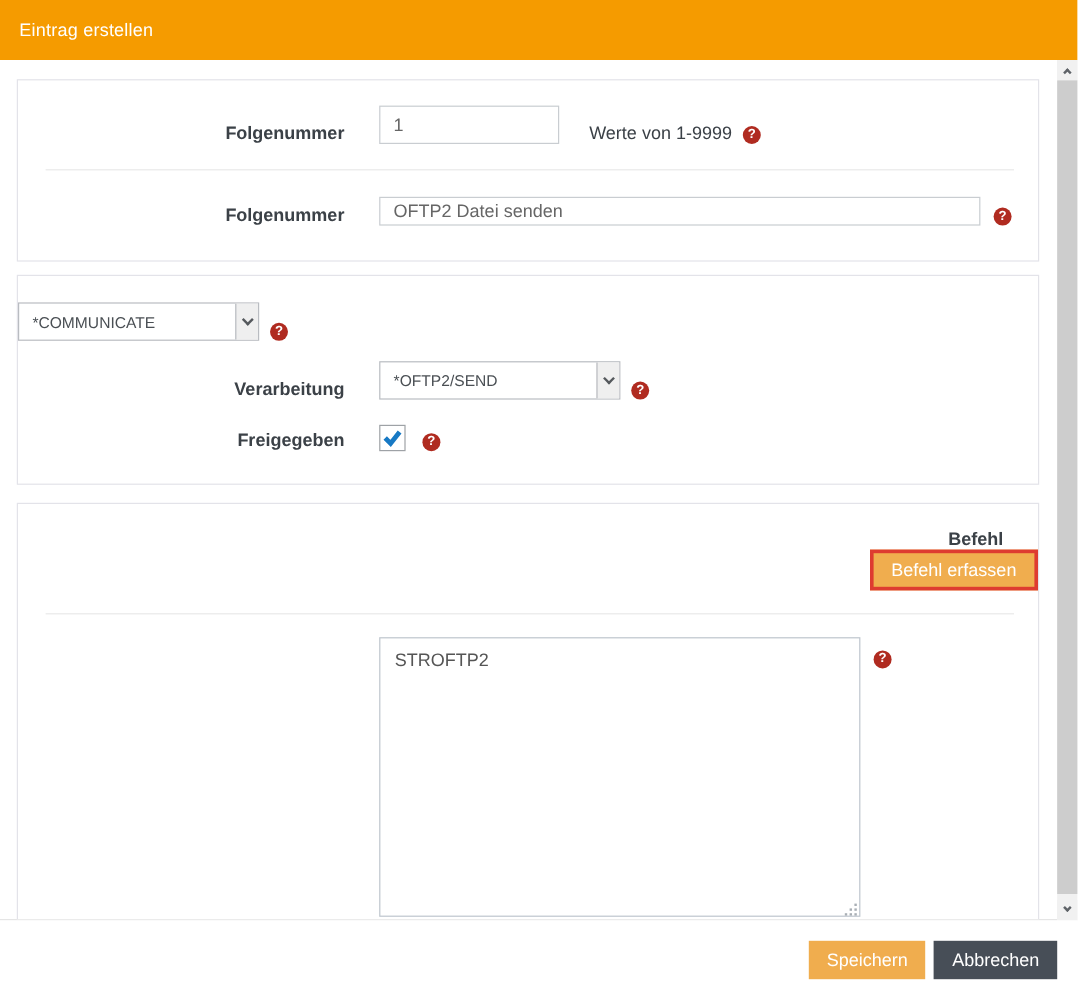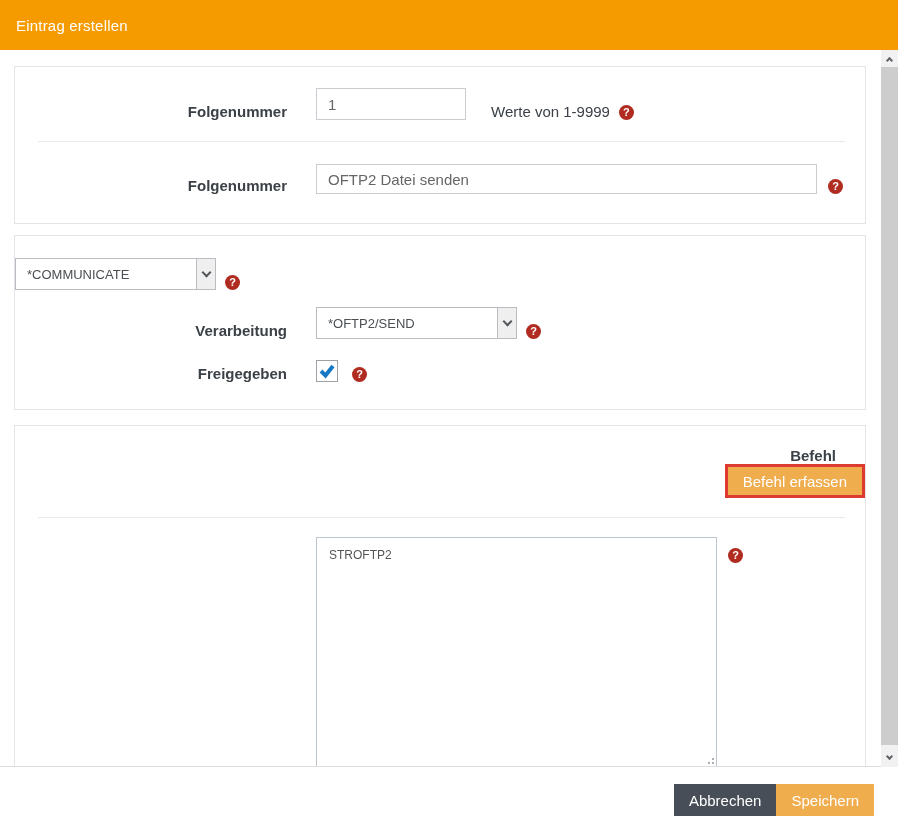--- a/index.html
+++ b/index.html
@@ -25,21 +25,21 @@
   .label-col { width:272px; flex-shrink:0; text-align:right; font-weight:bold;
                font-size:15px; color:#3B4147; margin-right:29px; }
 
   .divider { border-top:1px solid #E9E9E9; margin:0 20px 0 23px; }
 
   
   .text-input { border:1px solid #C9CDD1; height:32px; padding:0 11px; font-size:15px;
                 color:#666; font-family:"Liberation Sans", sans-serif; background:#fff;
                 outline:none; }
   .input-folgenummer { width:150px; }
-  .input-beschreibung { width:501px; height:30px; }
+  .input-beschreibung { width:501px; height:24px; }
 
   .hint-text { font-size:15px; color:#3B4147; margin-left:25px; }
 
   
   .help-icon { width:15px; height:15px; border-radius:50%; background:#B02B20;
                color:#fff; font-size:11px; font-weight:bold; display:inline-flex;
                align-items:center; justify-content:center; flex-shrink:0;
                line-height:1; cursor:pointer; }
   .ml9  { margin-left:9px; }  .ml11 { margin-left:11px; }  .ml14 { margin-left:14px; }
 
@@ -68,21 +68,21 @@
   .row-command      { padding:19px 0 30px; align-items:flex-start; }
 
   
   .btn-befehl { height:34px; padding:0 15px; background:#F0AD4E; color:#fff;
                 border:3px solid #DE3B30; font-size:15px; cursor:pointer;
                 font-family:"Liberation Sans", sans-serif; }
 
   
   .ta-wrap { position:relative; }
   .command-textarea { width:401px; height:233px; border:1px solid #BDC5CD; resize:none;
-                      padding:10px 12px; font-size:12px; color:#555; outline:none;
+                      padding:10px 12px; font-size:15px; color:#555; outline:none;
                       font-family:"Liberation Sans", sans-serif; background:#fff; }
   .grip { position:absolute; right:3px; bottom:6px; width:10px; height:10px; }
   .grip i { position:absolute; width:2px; height:2px; background:#A9AFB5; }
   .grip i:nth-child(1){ right:0; top:0; }
   .grip i:nth-child(2){ right:0; top:4px; } .grip i:nth-child(3){ right:4px; top:4px; }
   .grip i:nth-child(4){ right:0; top:8px; } .grip i:nth-child(5){ right:4px; top:8px; }
   .grip i:nth-child(6){ right:8px; top:8px; }
 
   
   .scrollbar { position:absolute; top:50px; right:0; width:17px; height:717px;
@@ -189,17 +189,17 @@
     <div class="sb-btn up">
         <i class="sb-chev chev-up"></i>
       </div>
     <div class="sb-thumb"></div>
     <div class="sb-btn down">
         <i class="sb-chev chev-down"></i>
       </div>
   </div>
 
   <footer class="modal-footer">
+    <button class="btn btn-save">Speichern</button>
     <button class="btn btn-cancel">Abbrechen</button>
-    <button class="btn btn-save">Speichern</button>
   </footer>
 
 </div>
 
 </body></html>

